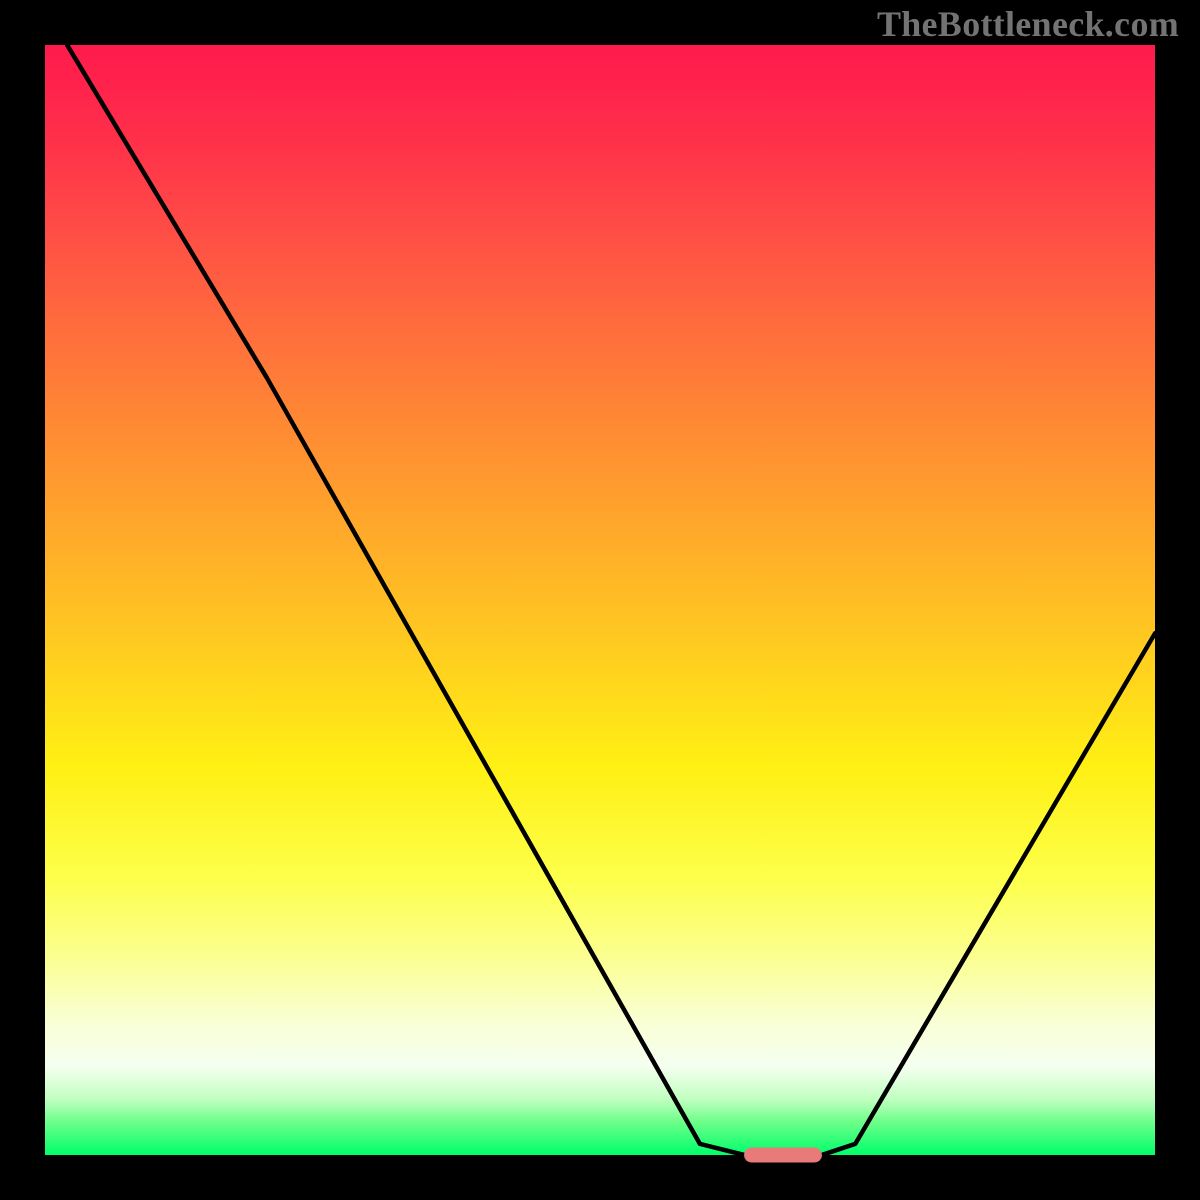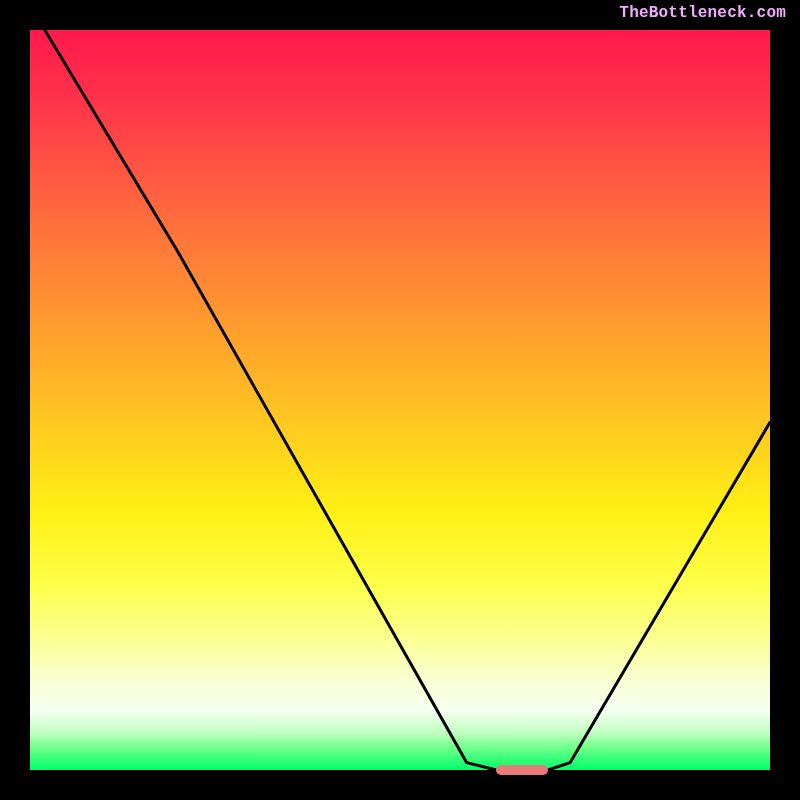--- a/index.html
+++ b/index.html
@@ -37,24 +37,24 @@
       #f5fff0 92%,
       #c0ffc0 95%,
       #6eff8a 97%,
       #00ff6a 100%
     );
   }
   .watermark {
     position: absolute;
     top: 4px;
     right: 14px;
-    font-family: Liberation Mono, monospace;
-    font-size: 16px;
+    font-family: Liberation Serif, serif;
+    font-size: 24px;
     font-weight: 600;
-    color: #f0abfc;
+    color: #737373;
     letter-spacing: 0.2px;
     user-select: none;
   }
   svg.curve {
     position: absolute;
     left: 0;
     top: 0;
     width: 740px;
     height: 740px;
   }

